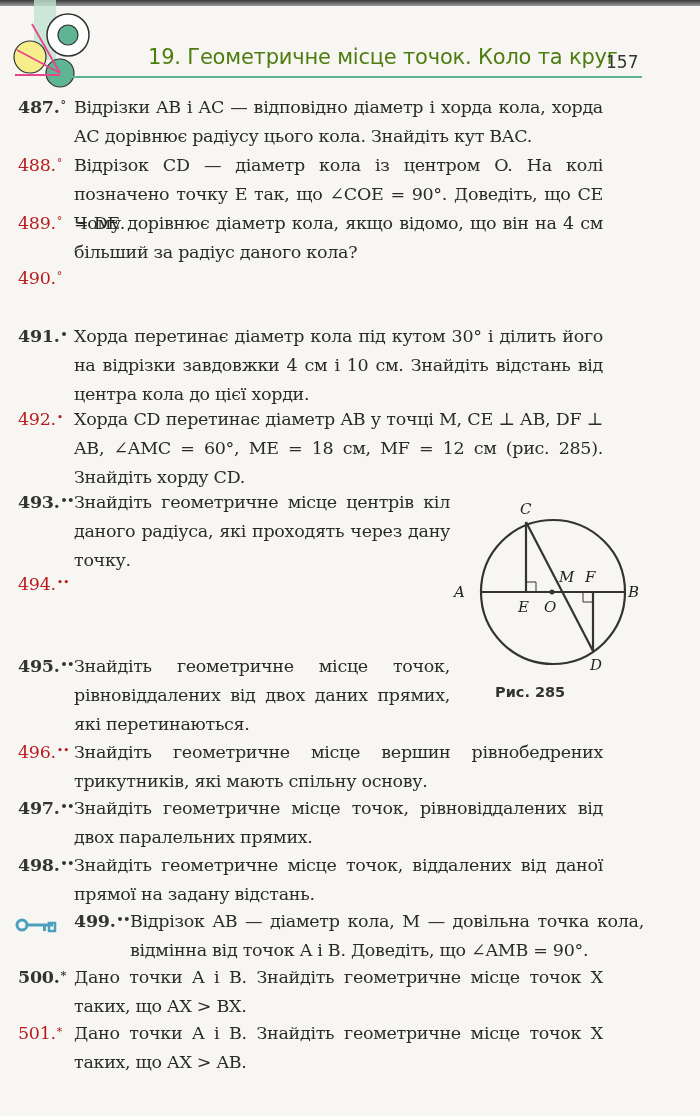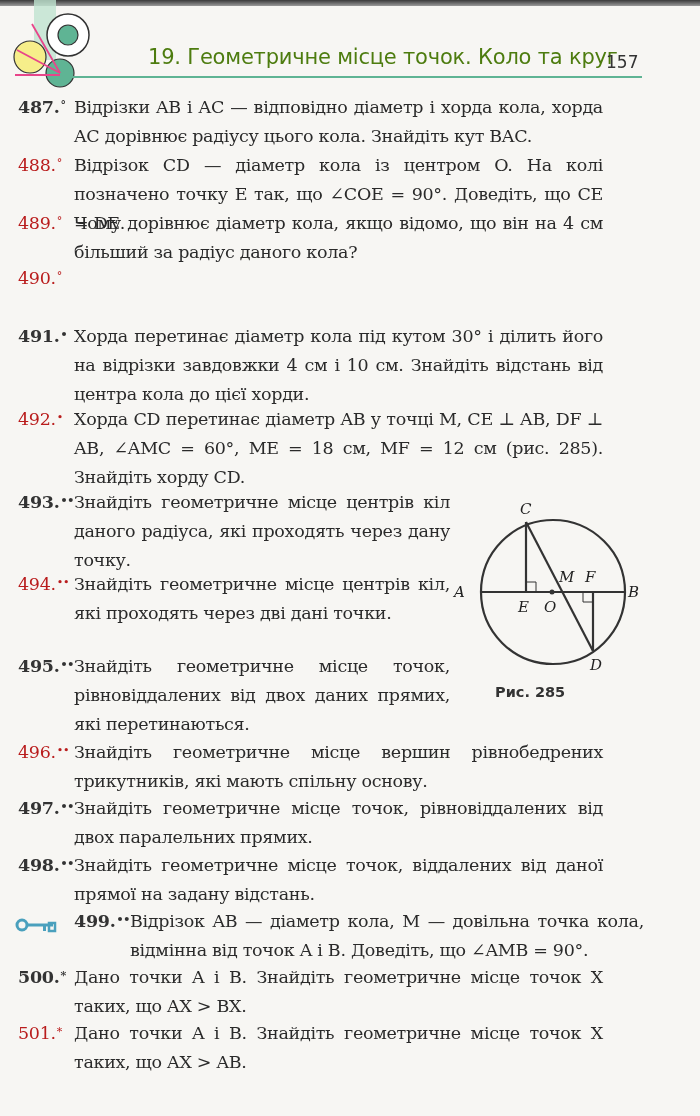--- a/index.html
+++ b/index.html
@@ -81,21 +81,20 @@
 <div class="problem wide" style="top:405px">
   <span class="pnum blue"><span>492.</span><span class="pmark">•</span></span>
   <span class="ptext">Хорда CD перетинає діаметр AB у точці M, CE ⊥ AB, DF ⊥ AB, ∠AMC = 60°, ME = 18 см, MF = 12 см (рис. 285). Знайдіть хорду CD.</span>
 </div>
 <div class="problem narrow" style="top:488px; width:432px">
   <span class="pnum"><span>493.</span><span class="pmark">••</span></span>
   <span class="ptext">Знайдіть геометричне місце центрів кіл даного радіуса, які проходять через дану точку.</span>
 </div>
 <div class="problem narrow" style="top:570px; width:432px">
   <span class="pnum blue"><span>494.</span><span class="pmark">••</span></span>
-  <span class="ptext">Знайдіть геометричне місце центрів кіл, які проходять через дві дані точки.</span>
 </div>
 <div class="problem narrow" style="top:652px; width:432px">
   <span class="pnum"><span>495.</span><span class="pmark">••</span></span>
   <span class="ptext">Знайдіть геометричне місце точок, рівновіддалених від двох даних прямих, які перетинаються.</span>
 </div>
 <div class="problem wide" style="top:738px">
   <span class="pnum blue"><span>496.</span><span class="pmark">••</span></span>
   <span class="ptext">Знайдіть геометричне місце вершин рівнобедрених трикутників, які мають спільну основу.</span>
 </div>
 <div class="problem wide" style="top:794px">

